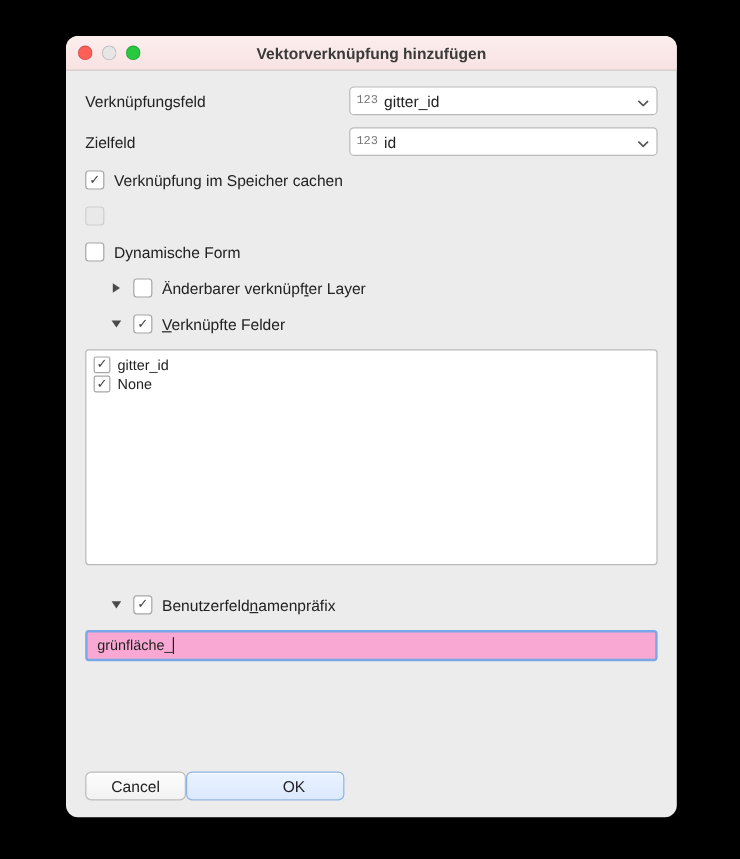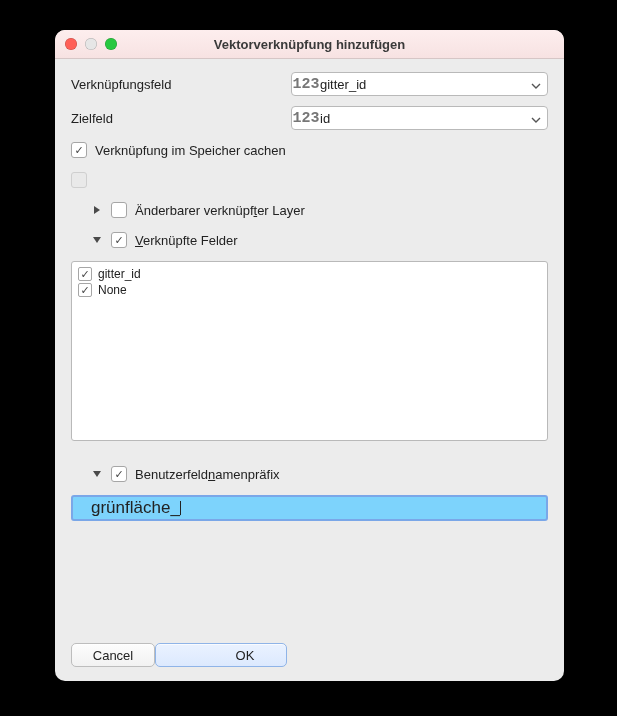--- a/index.html
+++ b/index.html
@@ -95,22 +95,22 @@
     color: #222;
   }
   .combo .chev {
     color: #555;
   }
   .ico-layer svg, .ico-123 {
     display: block;
   }
   .ico-123 {
     font-family: "Courier New", monospace;
-    font-size: 15px;
-    font-weight: 700;
+    font-size: 10px;
+    font-weight: 400;
     color: #777;
     letter-spacing: 0;
   }
   .checkrow {
     display: flex;
     align-items: center;
     gap: 8px;
     height: 22px;
   }
   .cb {
@@ -172,27 +172,27 @@
     height: 16px;
     font-size: 12px;
   }
   .fields-box .cb {
     width: 12px; height: 12px;
     border-radius: 2px;
   }
   .prefix-input {
     margin-top: 2px;
     height: 22px;
-    background: #7dd3fc;
+    background: #f9a8d4;
     border: 2px solid #7aa7e8;
     border-radius: 3px;
-    padding: 0 18px;
-    display: flex;
-    align-items: center;
-    font-size: 17px;
+    padding: 0 8px;
+    display: flex;
+    align-items: center;
+    font-size: 12px;
   }
   .caret {
     display: inline-block;
     width: 1px;
     height: 14px;
     background: #222;
     margin-left: 0;
     vertical-align: middle;
   }
   .spacer { flex: 1; }
@@ -266,20 +266,24 @@
 
     <div class="checkrow">
       <div class="cb checked"></div>
       <div>Verknüpfung im Speicher cachen</div>
     </div>
 
     <div class="checkrow">
       <div class="cb disabled"></div>
     </div>
 
+    <div class="checkrow">
+      <div class="cb"></div>
+      <div>Dynamische Form</div>
+    </div>
 
     <div class="discrow indent">
       <span class="disclosure">
         <svg width="8" height="10" viewBox="0 0 8 10">
             <path d="M1 1 L7 5 L1 9 Z" fill="#4a4a4a"></path>
           </svg>
       </span>
       <div class="cb"></div>
       <div>
         <span>Änderbarer verknüpf</span><span class="ul-letter">t</span><span>er Layer</span>

